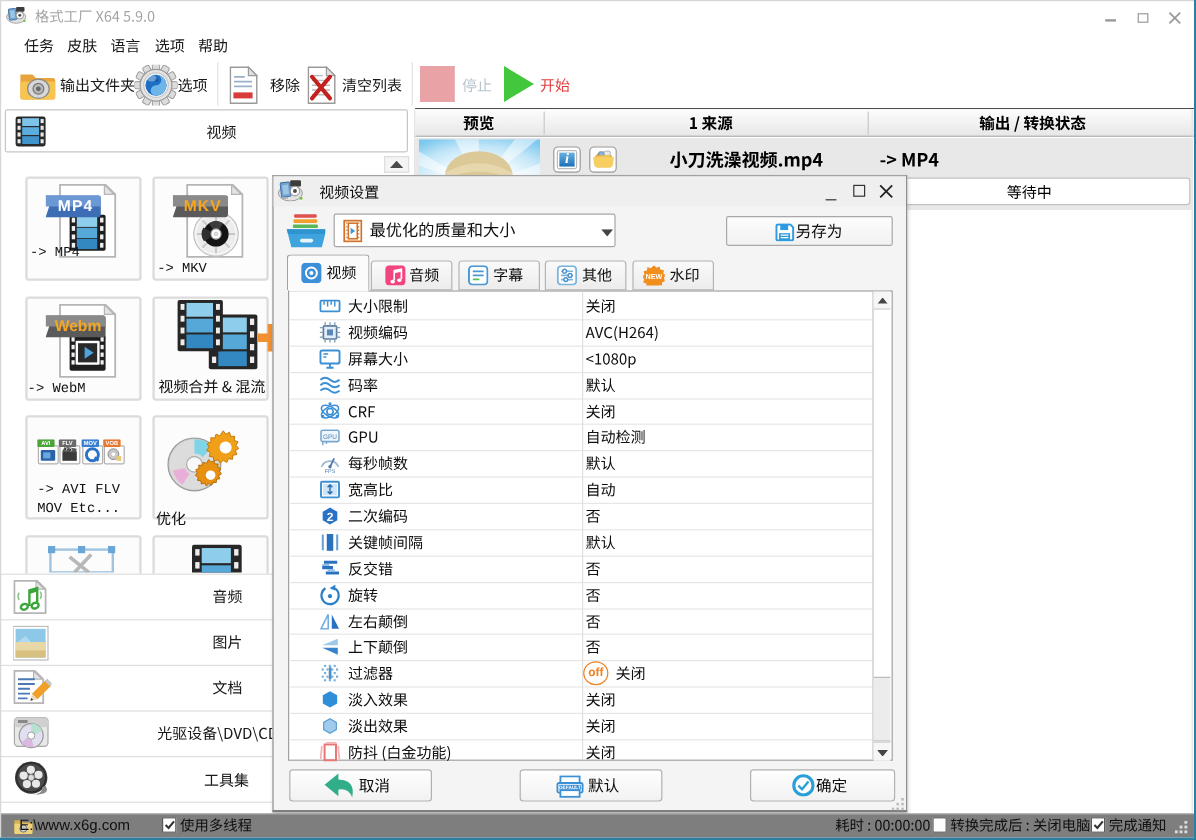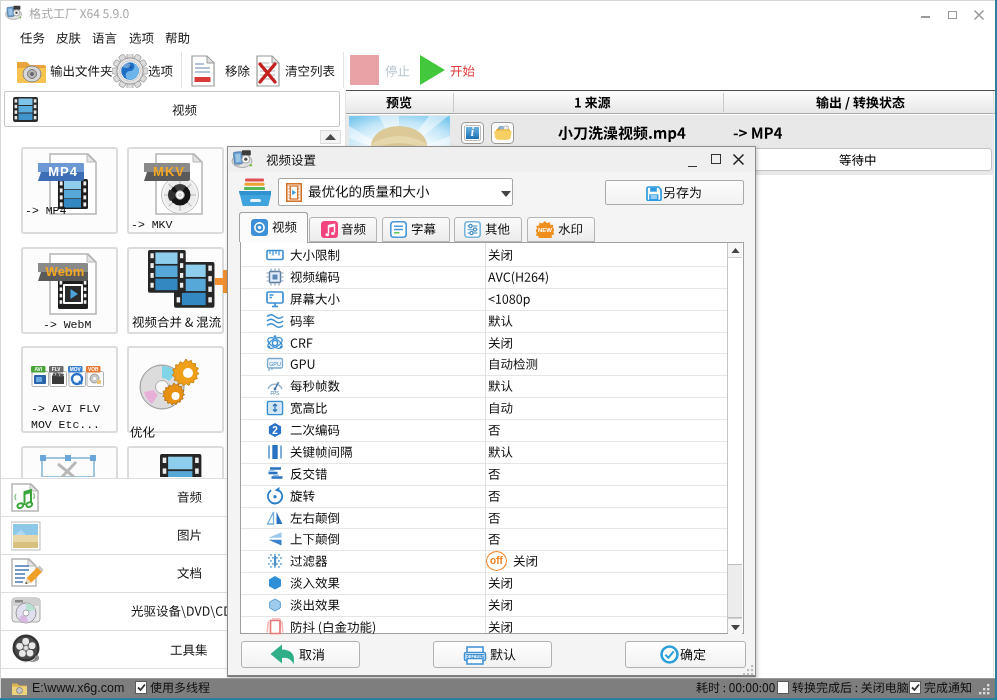--- a/index.html
+++ b/index.html
@@ -547,21 +547,21 @@
     <rect x="2.6" y="15.8" width="2.6" height="3.6" fill="#f0f0f0"></rect>
     <rect x="26.8" y="15.8" width="2.6" height="3.6" fill="#f0f0f0"></rect>
     <rect x="2.6" y="22.2" width="2.6" height="3.6" fill="#f0f0f0"></rect>
     <rect x="26.8" y="22.2" width="2.6" height="3.6" fill="#f0f0f0"></rect>
   </svg>
 <svg style="position:absolute;left:38.0px;top:261.0px;width:52px;height:22px;" viewBox="0 0 52 22">
     <path d="M0 2 h48 a2 2 0 0 1 2 2 v14 a2 2 0 0 1 -2 2 h-48 l3 -9 z" fill="#5a5a5a"></path>
     <path d="M0 2 h48 a2 2 0 0 1 2 2 v7 h-50z" fill="#8a8a8a"></path>
   </svg>
 <div style="position:absolute;left:41px;top:263px;width:48px;height:18px;color:#f5a623;font:bold 13px 'Liberation Sans',sans-serif;text-align:center;line-height:18px">Webm</div>
-<div style="position:absolute;left:43px;top:317.5px;width:90px;color:#111;font:11.5px 'Liberation Mono',monospace">-&gt; WebM</div>
+<div style="position:absolute;left:23px;top:317.5px;width:90px;color:#111;font:11.5px 'Liberation Mono',monospace">-&gt; WebM</div>
 <svg style="position:absolute;left:144.0px;top:250.0px;width:100px;height:66px;" viewBox="0 0 100 66">
     <g transform="translate(30.0,12.0) scale(0.88)">
       <rect width="46" height="52" rx="2" fill="#262626"></rect>
       <rect x="9" y="3" width="27" height="14" fill="#8ecdeb"></rect>
       <rect x="9" y="19" width="27" height="14" fill="#56a8d8"></rect>
       <rect x="9" y="35" width="27" height="14" fill="#3388c2"></rect>
       <rect x="3" y="4" width="4" height="6" fill="#ededed"></rect>
       <rect x="39" y="4" width="4" height="6" fill="#ededed"></rect>
       <rect x="3" y="16" width="4" height="6" fill="#ededed"></rect>
       <rect x="39" y="16" width="4" height="6" fill="#ededed"></rect>
@@ -1329,21 +1329,21 @@
     <rect x="0" y="8" width="2.2" height="2.2" fill="#bdbdbd"></rect>
     <rect x="4" y="8" width="2.2" height="2.2" fill="#bdbdbd"></rect>
     <rect x="8" y="8" width="2.2" height="2.2" fill="#bdbdbd"></rect>
   </svg>
 <div style="position:absolute;left:0.0px;top:677.5px;width:997.0px;height:20.7px;background:#7e7e7e;border-top:1px solid #989898"></div>
 <svg style="position:absolute;left:11.0px;top:680.5px;width:17px;height:14px;" viewBox="0 0 17 14">
     <path d="M1 2.5 h5.5 l1.5 2 h8 v8.5 a1 1 0 0 1 -1 1 h-13 a1 1 0 0 1 -1 -1 z" fill="#d8b24a"></path>
     <path d="M1 5.5 h15 v7.5 a1 1 0 0 1 -1 1 h-13 a1 1 0 0 1 -1 -1 z" fill="#efd27c"></path>
     <circle cx="8.5" cy="9.5" r="3" fill="#c8c8c8" stroke="#777" stroke-width=".8"></circle>
   </svg>
-<div style="position:absolute;left:32px;top:681px;color:#111;font:12.5px 'Liberation Sans',sans-serif">E:\www.x6g.com</div>
+<div style="position:absolute;left:16px;top:681px;color:#111;font:12.5px 'Liberation Sans',sans-serif">E:\www.x6g.com</div>
 <div style="position:absolute;left:134.5px;top:681.0px;width:12.5px;height:12.5px;background:#fdfdfd;border:1px solid #5a5a5a"></div>
 <svg style="position:absolute;left:136.5px;top:683.0px;width:9px;height:9px;" viewBox="0 0 9 9">
     <path d="M1 4.5 L3.5 7 L8 1.5" stroke="#333" stroke-width="1.8" fill="none"></path>
   </svg>
 <svg style="position:absolute;left:150.0px;top:677.0px;width:62px;height:21px;overflow:visible" viewBox="0 0 62 21">
     <g fill="#111" transform="translate(0,15.06) scale(0.01200,-0.01200)">
       <use href="#r4F7F" x="0"></use>
       <use href="#r7528" x="1000"></use>
       <use href="#r591A" x="2000"></use>
       <use href="#r7EBF" x="3000"></use>

